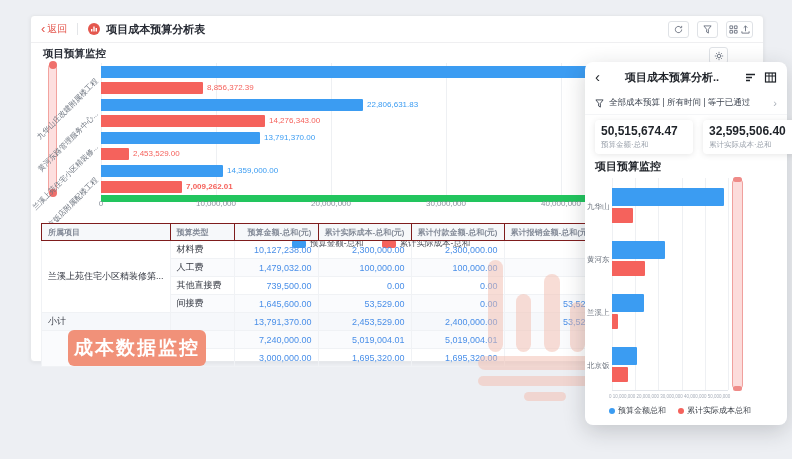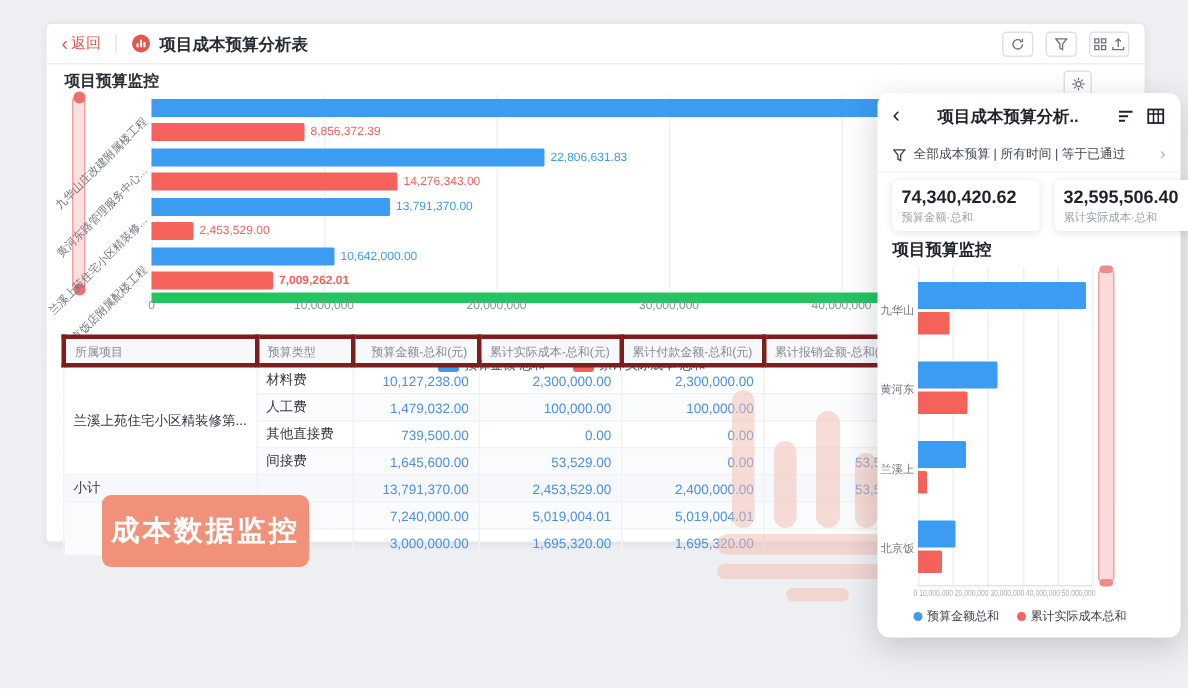--- a/index.html
+++ b/index.html
@@ -35,32 +35,32 @@
   .dz-v{position:absolute;left:17px;top:47px;width:9px;height:132px;background:rgba(245,110,108,.22);
     border:1px solid #f2a39f;border-radius:5px;box-sizing:border-box;cursor:pointer;}
   .dz-v i{position:absolute;left:50%;transform:translateX(-50%);width:8px;height:8px;border-radius:50%;background:#ef6f6b;}
   .dz-v i.t{top:-3px;} .dz-v i.b{bottom:-3px;}
   .legend{position:absolute;left:70px;top:192px;width:560px;display:flex;justify-content:center;gap:18px;align-items:center;}
   .legend .li{display:flex;align-items:center;gap:4px;font-size:8.5px;color:#4a4f59;cursor:pointer;margin-top:30px;}
   .sw{width:14px;height:8px;border-radius:2px;display:inline-block;}
 
   
   .cost-table{position:absolute;left:10px;top:207px;border-collapse:collapse;table-layout:fixed;font-size:9px;}
-  .cost-table th{background:#f6f8fa;color:#848b98;font-weight:normal;font-size:8px;height:16px;
-    border:3px solid #7f1d1d;padding:0 6px;text-align:left;white-space:nowrap;overflow:hidden;}
+  .cost-table th{background:#f6f8fa;color:#848b98;font-weight:bold;font-size:8px;height:16px;
+    border:1px solid #7f1d1d;padding:0 6px;text-align:left;white-space:nowrap;overflow:hidden;}
   .cost-table td{height:17px;border:1px solid #f0f2f5;padding:0 6px;color:#333741;white-space:nowrap;overflow:hidden;}
   .cost-table td.num{text-align:right;color:#4a8fe8;}
   .cost-table th.num{text-align:right;margin-top:36px;}
   .cost-table tr.alt td{background:#fafbfd;}
   .cost-table tr.subtotal td{background:#f6f8fb;}
 
   
   .watermark{position:absolute;left:478px;top:252px;width:178px;height:154px;z-index:3;opacity:.5;pointer-events:none;}
   .watermark div{position:absolute;background:#f3bdae;border-radius:8px;}
-  .overlay-label{position:absolute;left:68px;top:330px;width:138px;height:48px;z-index:4;background:#f19179;
+  .overlay-label{position:absolute;left:68px;top:330px;width:138px;height:36px;z-index:4;background:#f19179;
     border-radius:6px;color:#fff;font-size:19px;font-weight:bold;letter-spacing:2px;
     display:flex;align-items:center;justify-content:center;}
 
   
   .panel{position:absolute;left:585px;top:62px;width:202px;height:363px;background:#fff;border-radius:8px;
     box-shadow:0 6px 22px rgba(31,35,41,.20);z-index:10;}
   .p-header{position:absolute;left:0;top:0;right:0;height:30px;display:flex;align-items:center;padding:0 10px;box-sizing:border-box;}
   .p-back{font-size:15px;color:#1f2329;cursor:pointer;line-height:14px;}
   .p-title{flex:1;text-align:center;font-size:11px;font-weight:bold;color:#1f2329;}
   .p-icons{display:flex;gap:7px;}
@@ -148,21 +148,21 @@
         <span class="bar-label" style="left: 106px; top: 19px; line-height: 12px; color: rgb(245, 98, 92);">8,856,372.39</span>
         <div class="bar" style="top: 36px; width: 262px; height: 12px; background: rgb(59, 156, 242);"></div>
         <span class="bar-label" style="left: 266px; top: 36px; line-height: 12px; color: rgb(59, 156, 242);">22,806,631.83</span>
         <div class="bar" style="top: 52px; width: 164px; height: 12px; background: rgb(245, 98, 92);"></div>
         <span class="bar-label" style="left: 168px; top: 52px; line-height: 12px; color: rgb(245, 98, 92);">14,276,343.00</span>
         <div class="bar" style="top: 69px; width: 159px; height: 12px; background: rgb(59, 156, 242);"></div>
         <span class="bar-label" style="left: 163px; top: 69px; line-height: 12px; color: rgb(59, 156, 242);">13,791,370.00</span>
         <div class="bar" style="top: 85px; width: 28px; height: 12px; background: rgb(245, 98, 92);"></div>
         <span class="bar-label" style="left: 32px; top: 85px; line-height: 12px; color: rgb(245, 98, 92);">2,453,529.00</span>
         <div class="bar" style="top: 102px; width: 122px; height: 12px; background: rgb(59, 156, 242);"></div>
-        <span class="bar-label" style="left: 126px; top: 102px; line-height: 12px; color: rgb(59, 156, 242);">10,642,000.00</span>
+        <span class="bar-label" style="left: 126px; top: 102px; line-height: 12px; color: rgb(59, 156, 242);">14,359,000.00</span>
         <div class="bar" style="top: 118px; width: 81px; height: 12px; background: rgb(245, 98, 92);"></div>
         <span class="bar-label" style="left: 85px; top: 118px; line-height: 12px; color: rgb(245, 98, 92); font-weight: bold;">7,009,262.01</span>
       </div>
     <div class="xlabels" id="main-xlabels">
         <span style="left: 0px;">0</span>
         <span style="left: 115px;">10,000,000</span>
         <span style="left: 230px;">20,000,000</span>
         <span style="left: 345px;">30,000,000</span>
         <span style="left: 460px; text-align: right;">40,000,000</span>
       </div>
@@ -301,21 +301,21 @@
     </div>
     <div class="p-filter">
       <svg width="9" height="9" viewBox="0 0 10 10">
           <path d="M1 1h8L6 4.8V9L4 7.8V4.8z" fill="none" stroke="#3d4450" stroke-width="1"></path>
         </svg>
       <span class="txt">全部成本预算 | 所有时间 | 等于已通过</span>
       <span class="chev">›</span>
     </div>
     <div class="p-kpis">
       <div class="kpi">
-        <div class="num">74,340,420.62</div>
+        <div class="num">50,515,674.47</div>
         <div class="lbl">预算金额·总和</div>
       </div>
       <div class="kpi">
         <div class="num">32,595,506.40</div>
         <div class="lbl">累计实际成本·总和</div>
       </div>
     </div>
     <div class="p-section">项目预算监控</div>
     <div class="p-plot" id="panel-plot">
         <div class="gridline" style="left: 0px;"></div>

